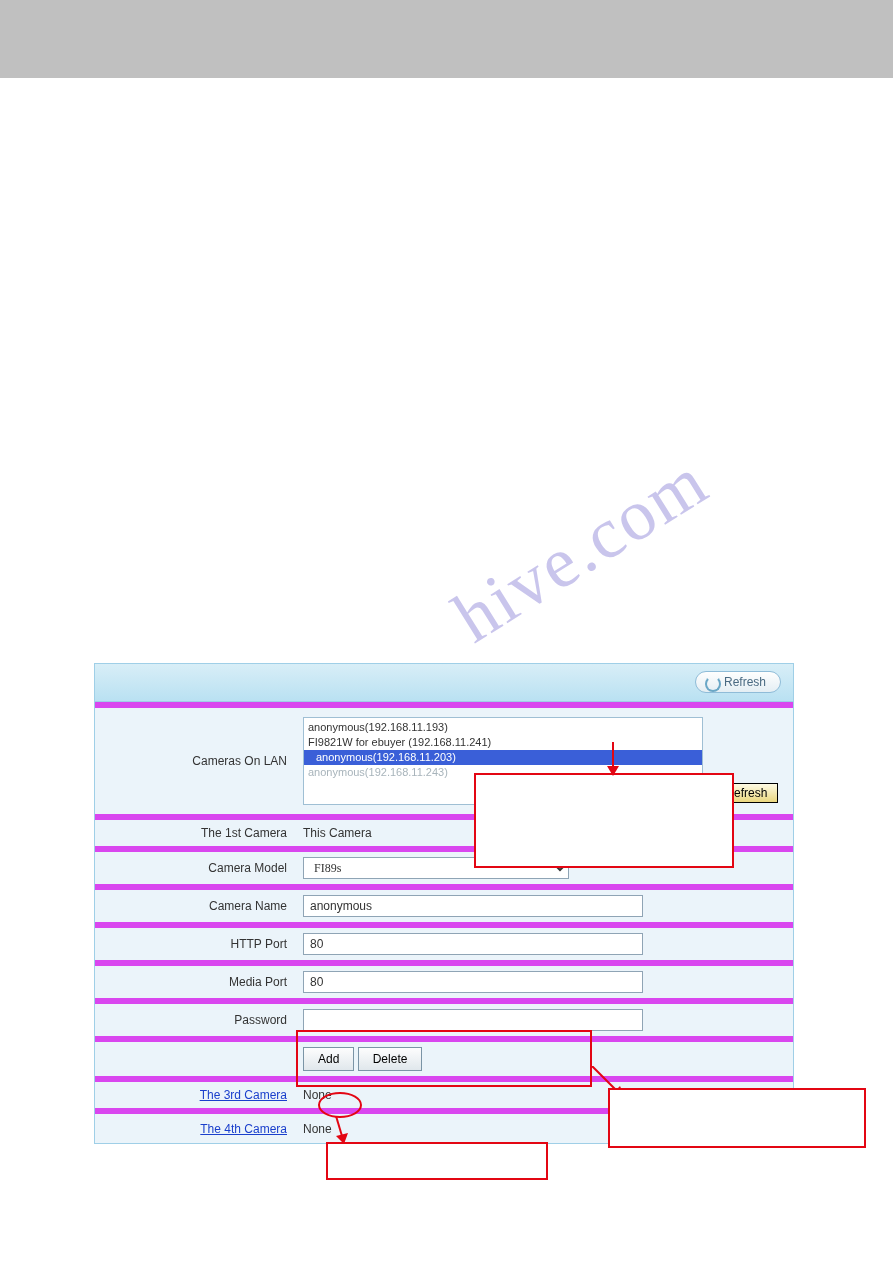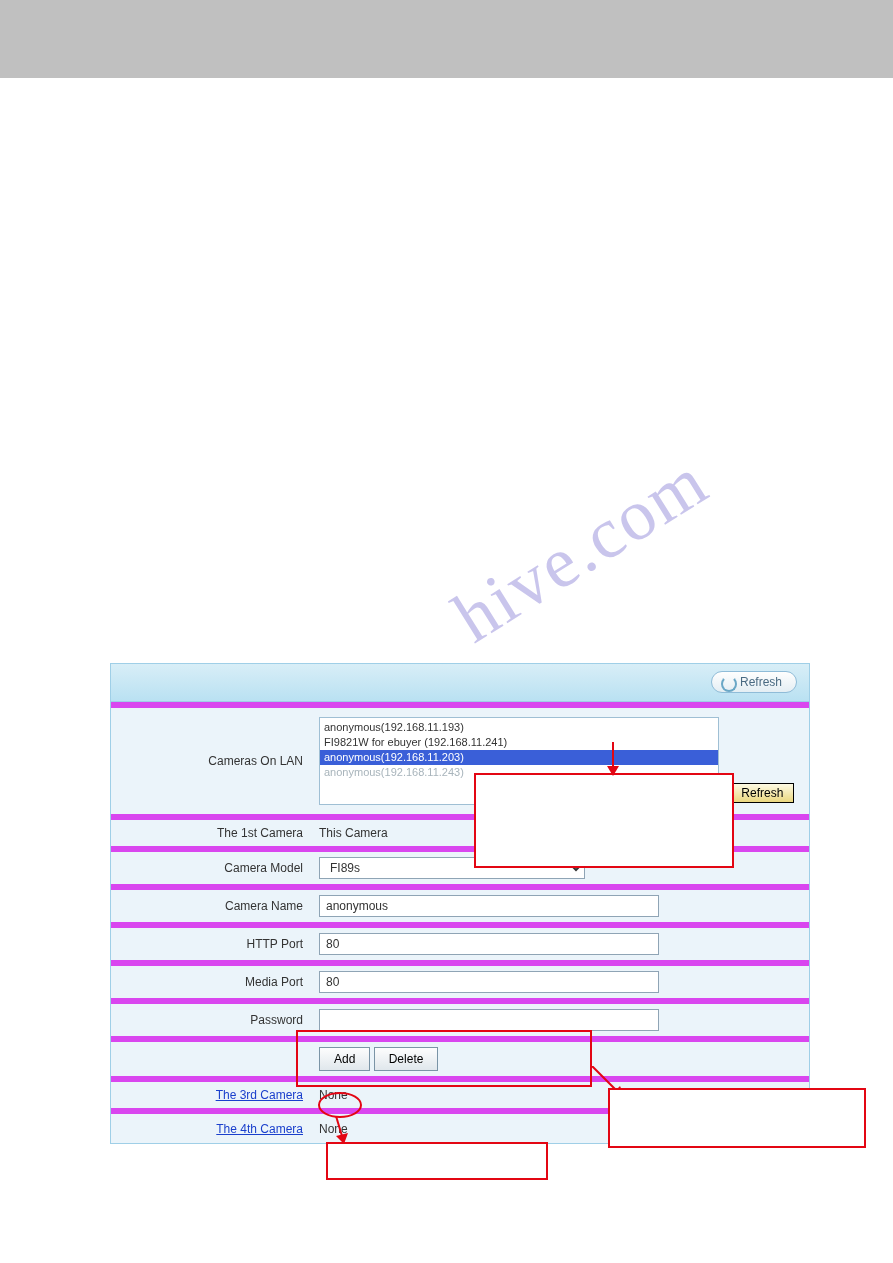--- a/index.html
+++ b/index.html
@@ -7,21 +7,21 @@
     font-family: Arial, sans-serif;
     font-size: 12px;
     background: #fff;
     width: 893px;
     position: relative;
   }
   .top-gray { height: 78px; background: #c0c0c0; }
   .outer { position: relative; width: 893px; height: 1107px; background: #fff; }
   .panel {
     position: absolute;
-    left: 110px; top: 585px;
+    left: 94px; top: 585px;
     width: 700px;
     border: 1px solid #9fcfe7;
     background: #fef9c3;
   }
   .titlebar {
     height: 38px;
     background: linear-gradient(#d8eef7, #b9e1f2);
     border-bottom: 1px solid #9fcfe7;
     position: relative;
   }
@@ -76,42 +76,42 @@
     border: 1px solid #9fbfd4;
     overflow: hidden;
     font-size: 11px;
     line-height: 15px;
     color: #333;
     padding: 2px 4px;
     margin: 4px 0;
     display: inline-block;
     vertical-align: middle;
   }
-  .lanlist .sel { background: #3a5fd8; color: #fff; display: block; margin: 0 -4px; padding: 0 4px; }
+  .lanlist .sel { background: #3a5fd8; color: #fff; display: block; margin: 0 -4px; padding: 0 12px; }
   .lan-refresh {
     display: inline-block;
     vertical-align: bottom;
     margin-left: 8px;
     padding: 2px 10px;
     background: linear-gradient(#fdfae4, #ead77f);
     border: 1px solid #000;
     font-size: 12px;
     cursor: pointer;
     margin-bottom: 6px;
   }
   input.txt, select.sel {
     width: 340px;
     height: 22px;
     border: 1px solid #8fa4b5;
     background: #fff;
     padding: 2px 6px;
     font-size: 12px;
     color: #333;
   }
-  select.sel { width: 266px; }
+  select.sel { width: 266px; font-family: Liberation Serif, serif; }
   .btn {
     height: 24px;
     padding: 0 14px;
     border: 1px solid #7a94a6;
     background: linear-gradient(#fdfdfd, #e0e7ec);
     font-size: 12px;
     cursor: pointer;
   }
   .red-box { position: absolute; border: 2px solid #e30613; background: #fff; }
   .red-frame { position: absolute; border: 2px solid #e30613; background: transparent; pointer-events: none; }

